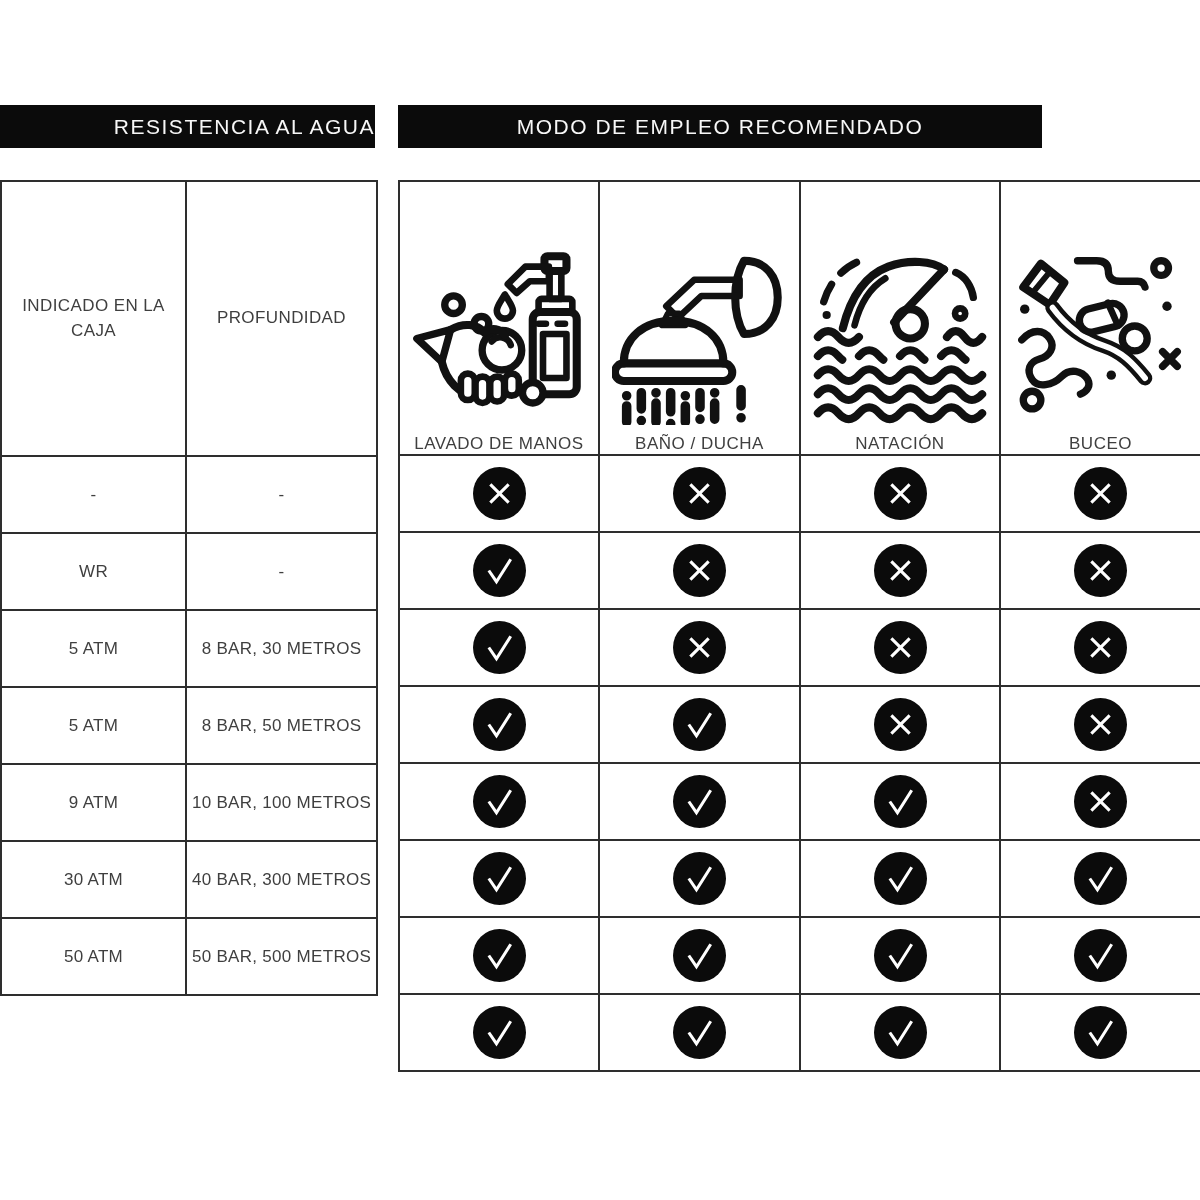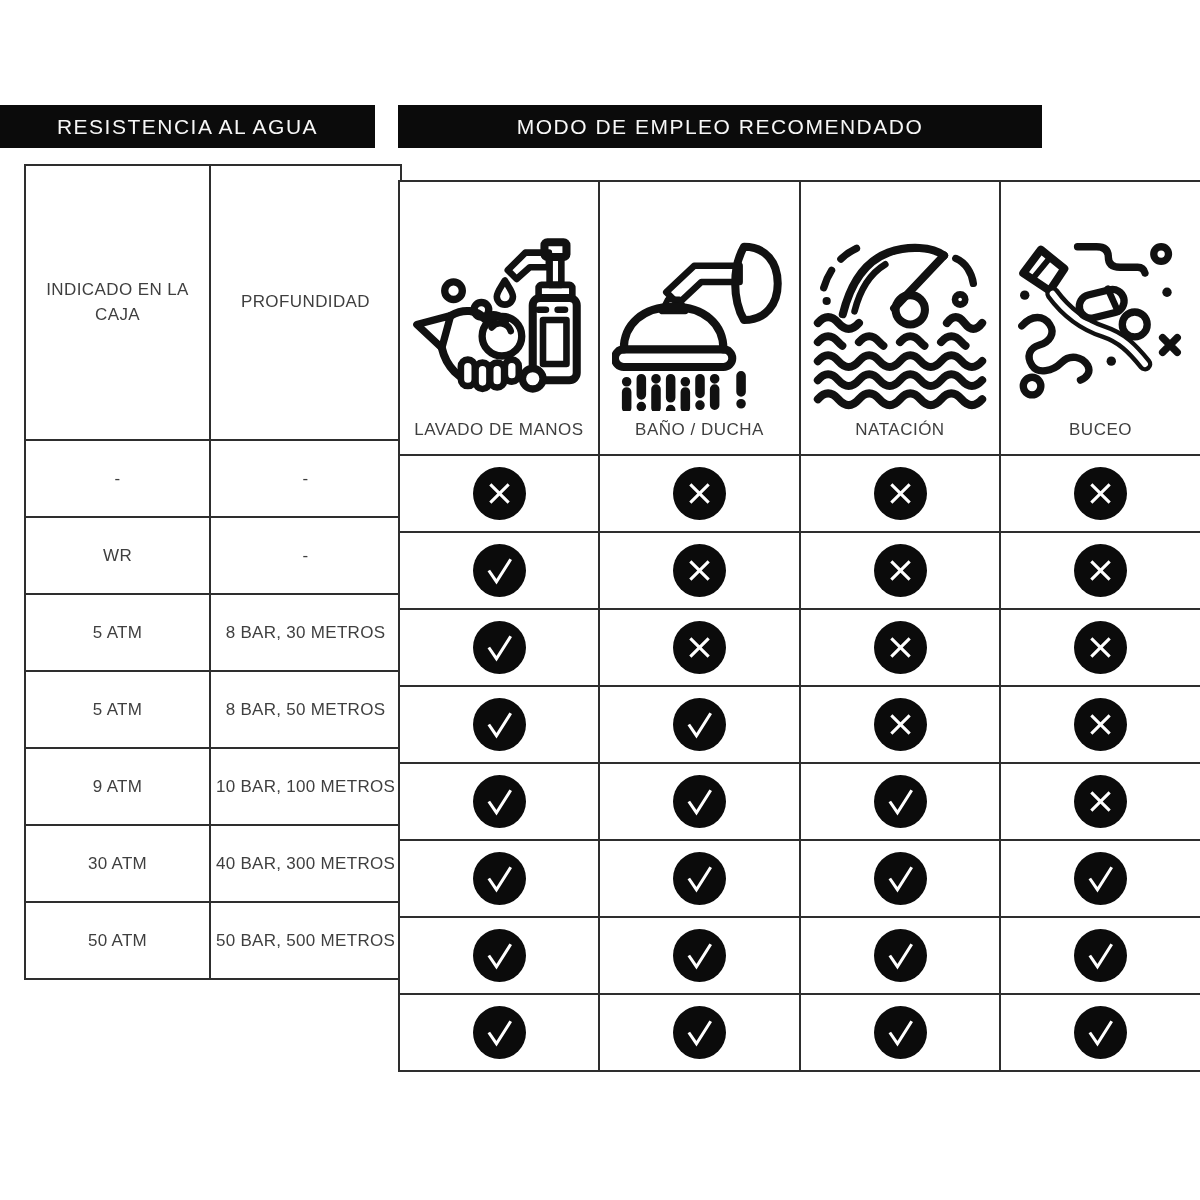--- a/index.html
+++ b/index.html
@@ -2,34 +2,34 @@
 <html><head>
 <meta charset="utf-8">
 <title>RESISTENCIA AL AGUA</title>
 <style>
   html,body{margin:0;padding:0;background:#fff;}
   .canvas{position:relative;width:1200px;height:1200px;background:#ffffff;overflow:hidden;
           font-family:"Liberation Sans","DejaVu Sans",sans-serif;color:#3f3f3f;}
   .hbar{position:absolute;top:105px;height:43px;background:#0b0b0b;color:#f7f7f7;
         display:flex;align-items:center;justify-content:center;
         font-size:21px;letter-spacing:1.5px;font-weight:400;}
-  .hbar-left{left:0;width:375px;}
+  .hbar-left{left:0;width:375px;justify-content:flex-end;}
   .hbar-right{left:398px;width:644px;}
   table{border-collapse:collapse;table-layout:fixed;position:absolute;background:#fff;}
   td{border:2px solid #2e2e2e;text-align:center;vertical-align:middle;
      font-size:17px;letter-spacing:0.3px;color:#3f3f3f;padding:0;}
-  .left-table{left:0;top:164px;width:376px;margin-left:24px;}
+  .left-table{left:0;top:180px;width:376px;}
   .left-table .hrow td{height:273px;font-size:17px;letter-spacing:0.4px;}
   .left-table .drow td{height:75px;}
   .left-table .hcell-inner{display:inline-block;max-width:160px;line-height:1.45;}
   .right-table{left:398px;top:180px;width:802px;}
   .right-table .irow td{height:272px;vertical-align:bottom;}
   .right-table .drow td{height:75px;}
   .act{display:flex;flex-direction:column;align-items:center;justify-content:flex-end;
-       padding-bottom:14px;}
+       }
   .act svg{width:176px;height:176px;margin-bottom:8px;}
   .act .lbl{font-size:17px;letter-spacing:0.5px;color:#3f3f3f;line-height:21px;}
   .mark{display:inline-block;width:53px;height:53px;vertical-align:middle;}
   .mark svg{width:53px;height:53px;display:block;}
   .mark .p-check,.mark .p-cross{display:none;}
   .mark.check .p-check{display:inline;}
   .mark.cross .p-cross{display:inline;}
 </style>
 </head>
 <body>

